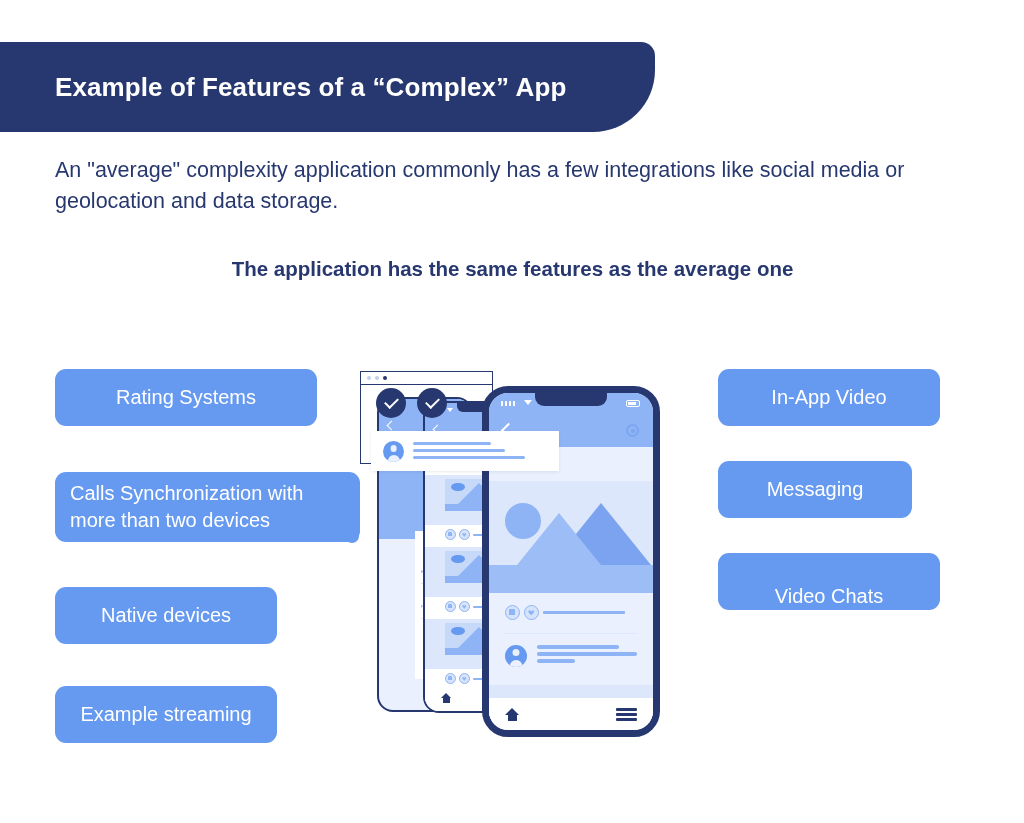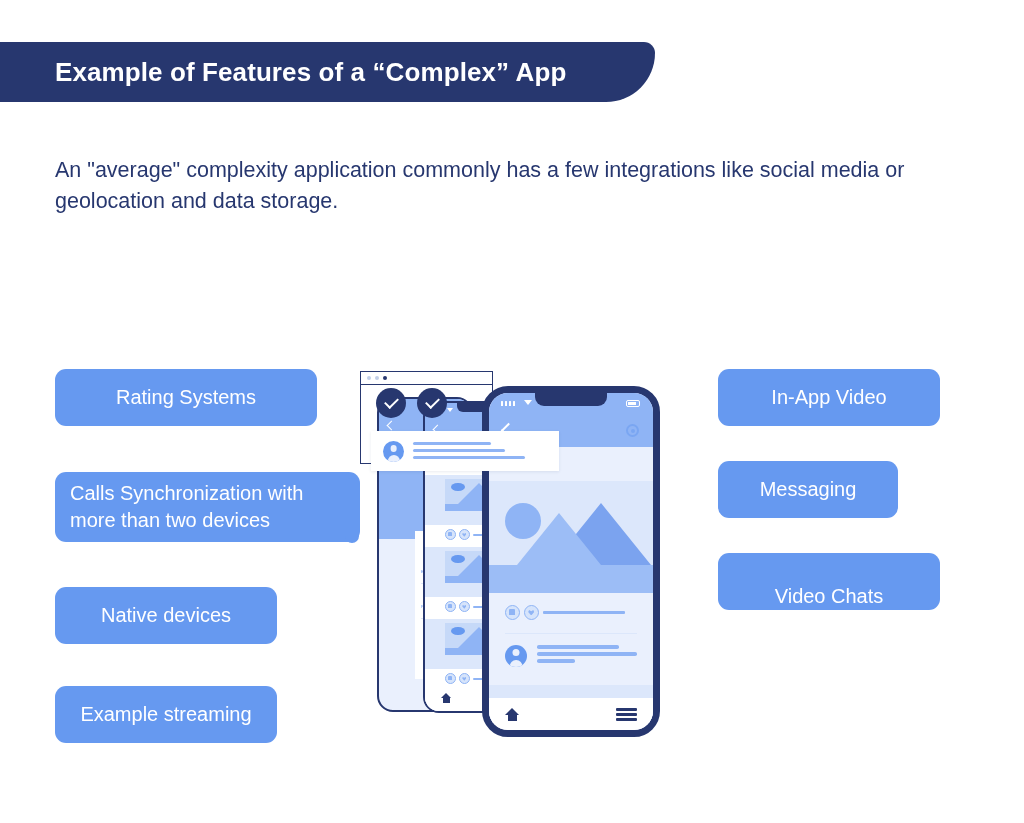--- a/index.html
+++ b/index.html
@@ -15,21 +15,21 @@
     overflow: hidden;
     position: relative;
   }
 
   
   .header-banner {
     position: absolute;
     left: 0;
     top: 42px;
     width: 655px;
-    height: 60px;
+    height: 90px;
     background: #27376f;
     border-top-right-radius: 14px;
     border-bottom-right-radius: 62px;
     display: flex;
     align-items: center;
     box-sizing: border-box;
     padding-left: 55px;
   }
   .header-title {
     color: #ffffff;
@@ -83,21 +83,21 @@
   }
 
   
   .pill-rating     { left: 55px;  top: 369px; width: 262px; height: 57px; }
   .pill-sync       { left: 55px;  top: 472px; width: 305px; height: 70px; }
   .pill-native     { left: 55px;  top: 587px; width: 222px; height: 57px; }
   .pill-streaming  { left: 55px;  top: 686px; width: 222px; height: 57px; }
 
   
   .pill-calls      { left: 718px; top: 369px; width: 222px; height: 57px; }
-  .pill-messaging  { left: 718px; top: 461px; width: 180px; height: 57px; }
+  .pill-messaging  { left: 718px; top: 461px; width: 194px; height: 57px; }
   .pill-video      { left: 718px; top: 553px; width: 222px; height: 57px; align-items: flex-end; }
 
   
   .illustration {
     position: absolute;
     left: 355px;
     top: 365px;
     width: 320px;
     height: 380px;
   }
@@ -540,20 +540,21 @@
 </head>
 <body>
 
 <div class="header-banner">
   <div class="header-title">Example of Features of a “Complex” App</div>
 </div>
 
 <div class="intro-paragraph">An "average" complexity application commonly has a few integrations like social media or geolocation and data storage.</div>
 
 <div class="subtitle">
+  <div>The application has the same features as the average one</div>
 </div>
 
 <div class="pill pill-rating center">
   <span>Rating Systems</span>
 </div>
 <div class="pill pill-sync lefty">
   <span>Calls Synchronization with more than two devices</span>
 </div>
 <div class="pill pill-native center">
   <span>Native devices</span>

